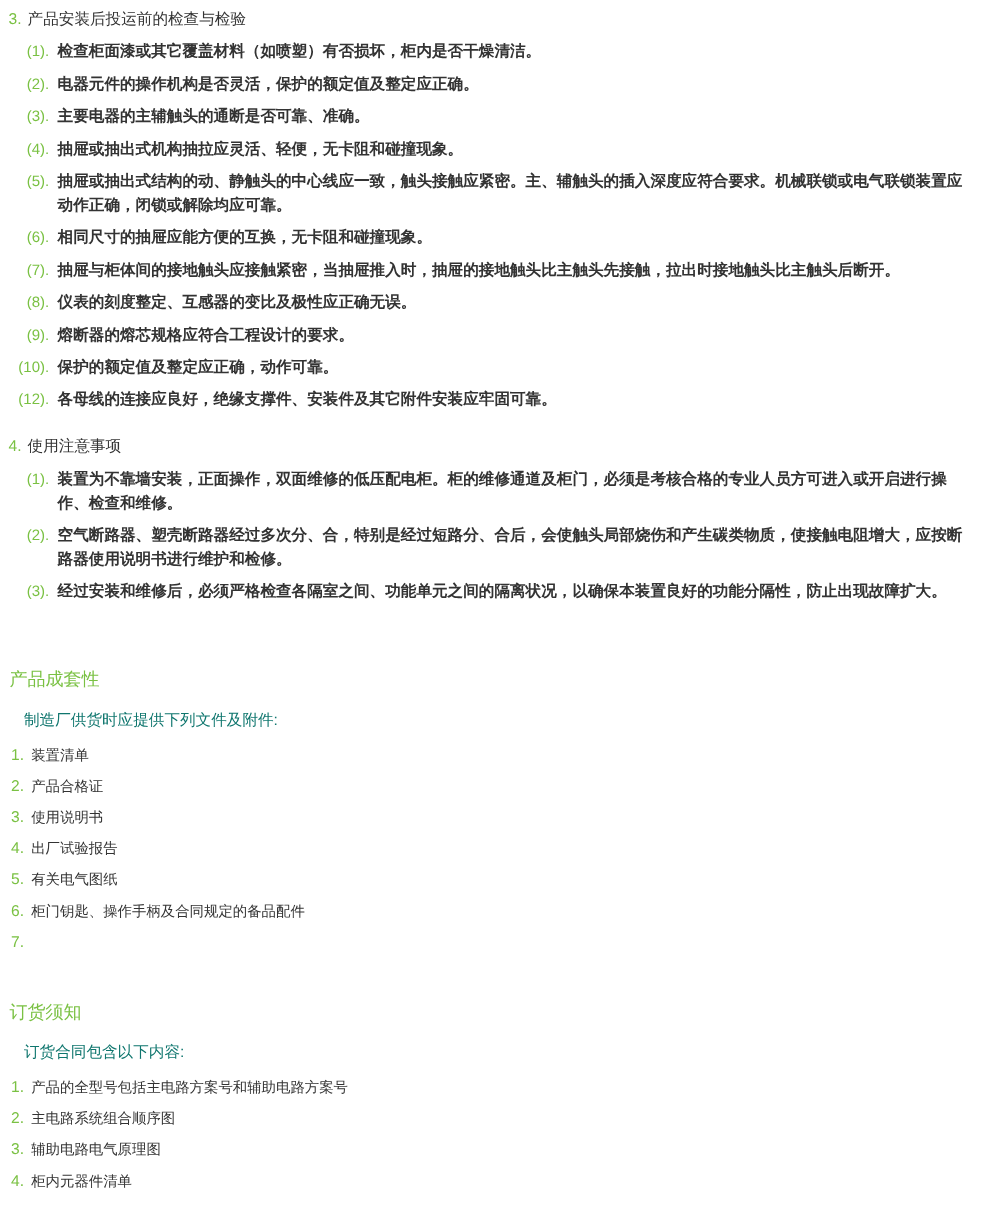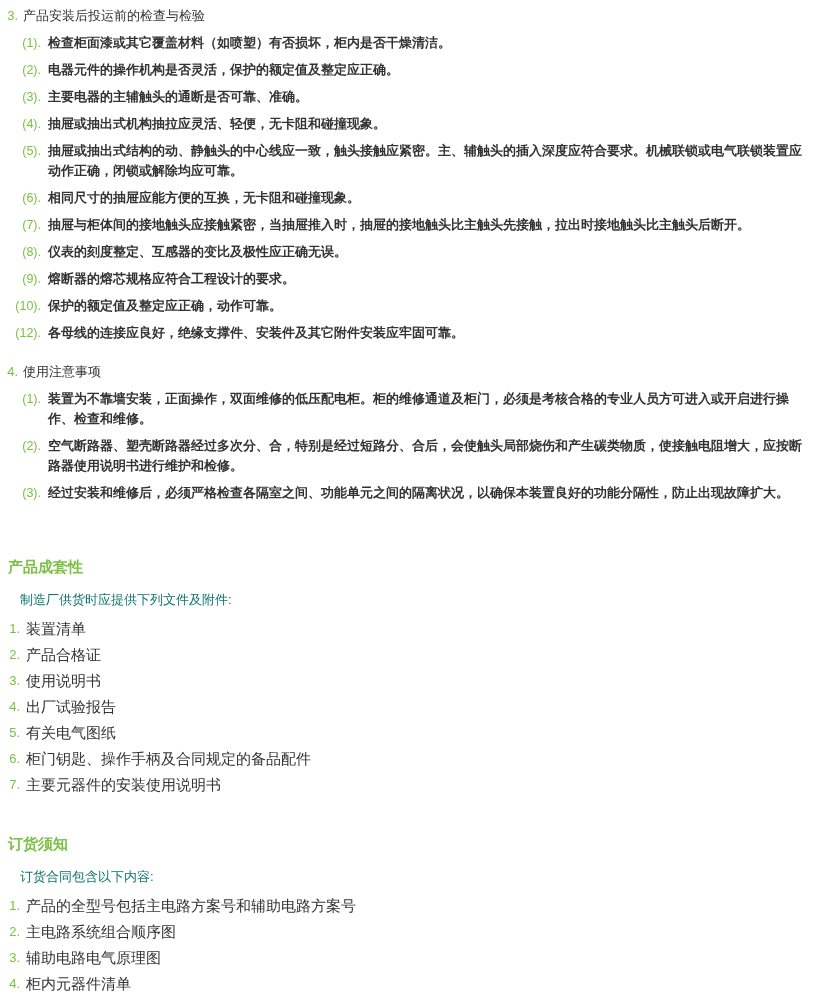--- a/index.html
+++ b/index.html
@@ -70,21 +70,21 @@
     max-width: 760px;
     font-weight: bold;
   }
 
   .gap-sm { height: 12px; }
 
   
   .section-title {
     color: #7ac143;
     font-size: 15px;
-    font-weight: bold;
+    font-weight: normal;
     margin: 0 0 12px 4px;
     line-height: 22px;
   }
   .section-lead {
     color: #0f766e;
     font-size: 13px;
     line-height: 20px;
     margin: 0 0 9px 16px;
   }
   .plain-list { margin: 0; }
@@ -98,21 +98,21 @@
     width: 22px;
     min-width: 22px;
     text-align: right;
     padding-right: 6px;
     box-sizing: border-box;
     font-size: 13px;
     line-height: 20px;
   }
   .plain-item .txt {
     color: #333333;
-    font-size: 15px;
+    font-size: 12px;
     line-height: 20px;
     font-family: Liberation Serif, serif;
   }
   .spacer-60 { height: 46px; }
   .spacer-40 { height: 32px; }
 </style>
 </head>
 <body>
 
 <div class="page">
@@ -213,21 +213,20 @@
     <div class="plain-item">
       <div class="num">5.</div>
       <div class="txt">有关电气图纸</div>
     </div>
     <div class="plain-item">
       <div class="num">6.</div>
       <div class="txt">柜门钥匙、操作手柄及合同规定的备品配件</div>
     </div>
     <div class="plain-item">
       <div class="num">7.</div>
-      <div class="txt">主要元器件的安装使用说明书</div>
     </div>
   </div>
 
   <div class="spacer-40"></div>
 
   <div class="section-title">订货须知</div>
   <div class="section-lead">订货合同包含以下内容:</div>
   <div class="plain-list">
     <div class="plain-item">
       <div class="num">1.</div>

